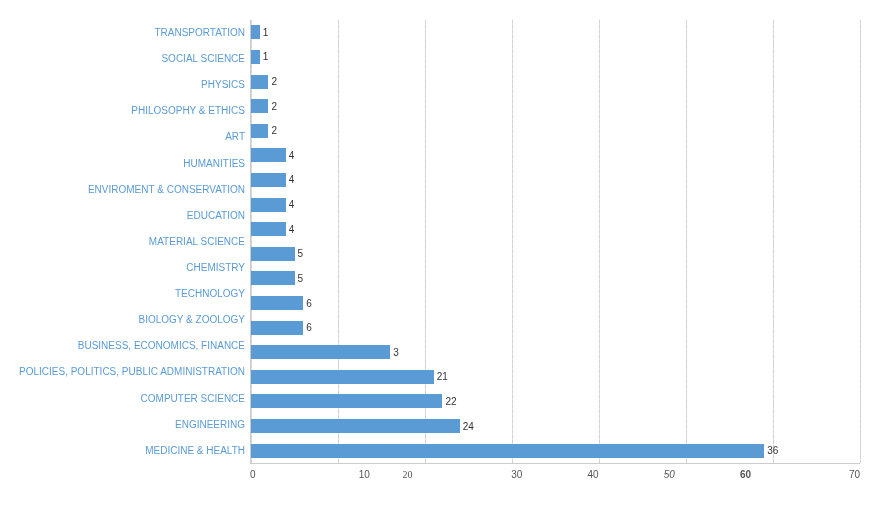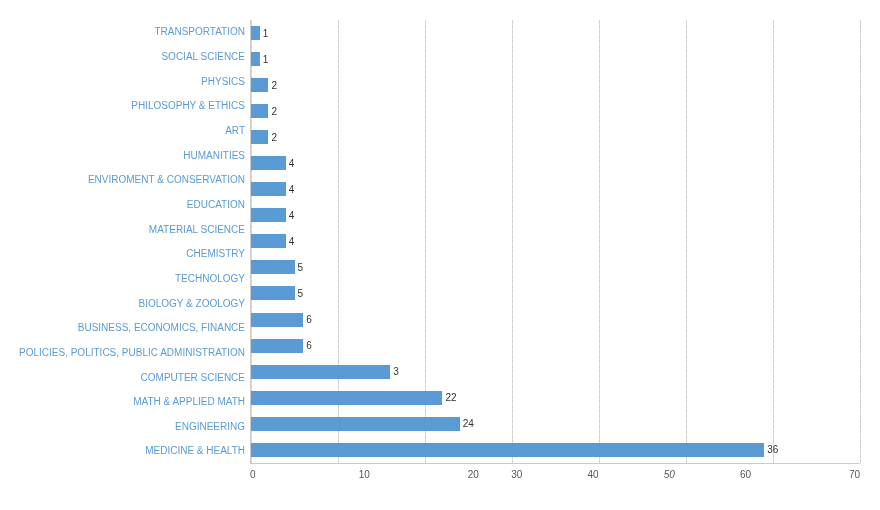--- a/index.html
+++ b/index.html
@@ -106,21 +106,20 @@
         <div class="y-label">HUMANITIES</div>
         <div class="y-label">ENVIROMENT &amp; CONSERVATION</div>
         <div class="y-label">EDUCATION</div>
         <div class="y-label">MATERIAL SCIENCE</div>
         <div class="y-label">CHEMISTRY</div>
         <div class="y-label">TECHNOLOGY</div>
         <div class="y-label">BIOLOGY &amp; ZOOLOGY</div>
         <div class="y-label">BUSINESS, ECONOMICS, FINANCE</div>
         <div class="y-label">POLICIES, POLITICS, PUBLIC ADMINISTRATION</div>
         <div class="y-label">COMPUTER SCIENCE</div>
-        <div class="y-label">MATH &amp; APPLIED MATH</div>
         <div class="y-label">ENGINEERING</div>
         <div class="y-label">MEDICINE &amp; HEALTH</div>
       </div>
     <div class="bars-area" id="bars-area">
       <div class="grid-lines" id="grid-lines">
           <div class="grid-line" style="left: 0%;"></div>
           <div class="grid-line" style="left: 14.2857%;"></div>
           <div class="grid-line" style="left: 28.5714%;"></div>
           <div class="grid-line" style="left: 42.8571%;"></div>
           <div class="grid-line" style="left: 57.1429%;"></div>
@@ -178,36 +177,40 @@
         </div>
         <div class="bar-row">
           <div class="bar" style="width: 8.57143%; background: rgb(91, 155, 213);"></div>
           <span class="bar-value">6</span>
         </div>
         <div class="bar-row">
           <div class="bar" style="width: 22.8571%; background: rgb(91, 155, 213);"></div>
           <span class="bar-value">3</span>
         </div>
         <div class="bar-row">
+          <div class="bar" style="width: 30%; background: rgb(91, 155, 213);"></div>
+          <span class="bar-value">21</span>
+        </div>
+        <div class="bar-row">
           <div class="bar" style="width: 31.4286%; background: rgb(91, 155, 213);"></div>
           <span class="bar-value">22</span>
         </div>
         <div class="bar-row">
           <div class="bar" style="width: 34.2857%; background: rgb(91, 155, 213);"></div>
           <span class="bar-value">24</span>
         </div>
         <div class="bar-row">
           <div class="bar" style="width: 84.2857%; background: rgb(91, 155, 213);"></div>
           <span class="bar-value">36</span>
         </div>
       </div>
   </div>
   <div class="x-axis" id="x-axis">
       <div class="x-tick" style="flex: 1 1 0%; text-align: left;">0</div>
       <div class="x-tick" style="flex: 1 1 0%; text-align: center;">10</div>
-      <div class="x-tick" style="flex: 1 1 0%; text-align: right;">20</div>
+      <div class="x-tick" style="flex: 1 1 0%; text-align: left; font-family: Liberation Serif, serif;">20</div>
       <div class="x-tick" style="flex: 1 1 0%; text-align: center;">30</div>
       <div class="x-tick" style="flex: 1 1 0%; text-align: center;">40</div>
       <div class="x-tick" style="flex: 1 1 0%; text-align: center; font-style: italic;">50</div>
-      <div class="x-tick" style="flex: 1 1 0%; ">60</div>
+      <div class="x-tick" style="flex: 1 1 0%;  font-weight: bold;">60</div>
       <div class="x-tick" style="flex: 1 1 0%; text-align: right;">70</div>
     </div>
 </div>
 
 </body></html>

